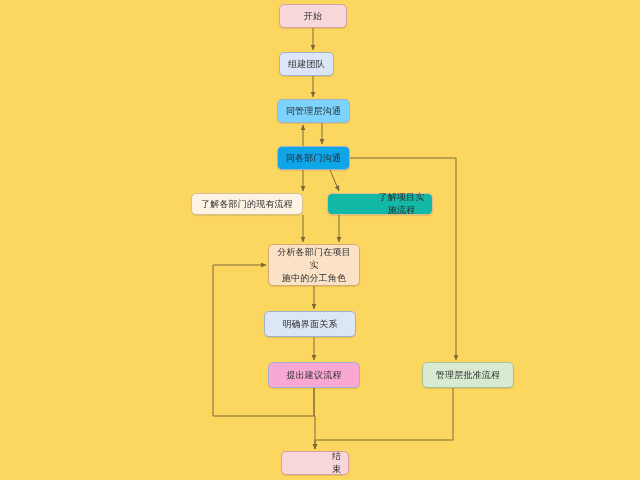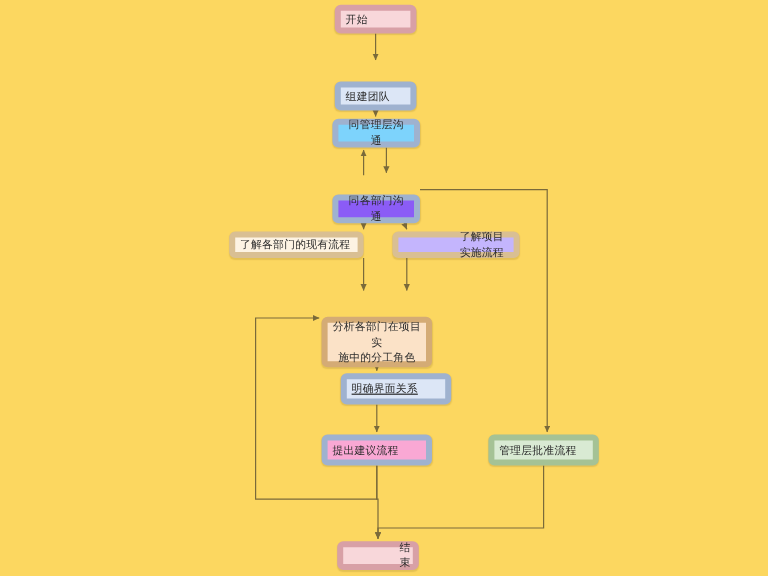--- a/index.html
+++ b/index.html
@@ -24,24 +24,24 @@
     left: 0;
     top: 0;
     width: 640px;
     height: 480px;
     pointer-events: none;
   }
   .node {
     position: absolute;
     box-sizing: border-box;
     border-radius: 5px;
-    border: 5px solid #f97316;
+    border: 1px solid #f97316;
     display: flex;
     align-items: center;
-    justify-content: flex-start;
+    justify-content: center;
     text-align: center;
     font-size: 9px;
     line-height: 13px;
     color: #2b2b2b;
     letter-spacing: 0.2px;
     box-shadow: 0 1px 1px rgba(120, 95, 30, 0.18);
     padding: 2px 4px;
     white-space: pre-line;
   }
   .node-terminator {
@@ -52,21 +52,20 @@
     background: #dce6f6;
     border-color: #9fb2cf;
   }
   .node-info {
     background: #fdf3e3;
     border-color: #d9bf93;
   }
   .node-analysis {
     background: #fbe2c7;
     border-color: #d4ab75;
-    margin-top: 20px;
   }
   .node-approval {
     background: #d9ead3;
     border-color: #a5c295;
   }
 </style>
 </head>
 <body style="background: rgb(252, 215, 96);">
 
 <div id="flow-canvas">
@@ -88,25 +87,25 @@
         <polyline points="314,286 314,309" fill="none" stroke="#7a6a3a" stroke-width="1" marker-end="url(#arrowhead)"></polyline>
         <polyline points="314,337 314,360" fill="none" stroke="#7a6a3a" stroke-width="1" marker-end="url(#arrowhead)"></polyline>
         <polyline points="314,388 314,416 213,416 213,265 266,265" fill="none" stroke="#7a6a3a" stroke-width="1" marker-end="url(#arrowhead)"></polyline>
         <polyline points="350,158 456,158 456,360" fill="none" stroke="#7a6a3a" stroke-width="1" marker-end="url(#arrowhead)"></polyline>
         <polyline points="314,388 314,416 315,416 315,440 315,449" fill="none" stroke="#7a6a3a" stroke-width="1" marker-end="url(#arrowhead)"></polyline>
         <polyline points="453,388 453,440 315,440 315,449" fill="none" stroke="#7a6a3a" stroke-width="1" marker-end="url(#arrowhead)"></polyline>
       </g>
   </svg>
   <div id="nodes-group">
       <div class="node node-terminator" style="left: 279px; top: 4px; width: 68px; height: 24px; background: rgb(248, 215, 218); border-color: rgb(216, 160, 166);"><span>开始</span></div>
-      <div class="node node-process" style="left: 279px; top: 52px; width: 68px; height: 24px; background: rgb(220, 230, 246); border-color: rgb(159, 178, 207); margin-top: 16px;"><span>组建团队</span></div>
+      <div class="node node-process" style="left: 279px; top: 52px; width: 55px; height: 24px; background: rgb(220, 230, 246); border-color: rgb(159, 178, 207);"><span>组建团队</span></div>
       <div class="node node-process" style="left: 277px; top: 99px; width: 73px; height: 24px; background: #7dd3fc; border-color: rgb(159, 178, 207);"><span>同管理层沟通</span></div>
-      <div class="node node-process" style="left: 277px; top: 162px; width: 73px; height: 24px; background: #8b5cf6; border-color: rgb(159, 178, 207);"><span>同各部门沟通</span></div>
+      <div class="node node-process" style="left: 277px; top: 146px; width: 73px; height: 24px; background: #0ea5e9; border-color: rgb(159, 178, 207);"><span>同各部门沟通</span></div>
       <div class="node node-info" style="left: 191px; top: 193px; width: 112px; height: 22px; background: rgb(253, 243, 227); border-color: rgb(217, 191, 147);"><span>了解各部门的现有流程</span></div>
-      <div class="node node-info" style="left: 327px; top: 193px; width: 106px; height: 22px; background: #c4b5fd; border-color: rgb(217, 191, 147); padding-left: 47px;"><span>了解项目实施流程</span></div>
+      <div class="node node-info" style="left: 327px; top: 193px; width: 106px; height: 22px; background: #14b8a6; border-color: rgb(217, 191, 147); padding-left: 47px;"><span>了解项目实施流程</span></div>
       <div class="node node-analysis" style="left: 268px; top: 244px; width: 92px; height: 42px; background: rgb(251, 226, 199); border-color: rgb(212, 171, 117);"><span>分析各部门在项目实
 施中的分工角色</span></div>
-      <div class="node node-process" style="left: 284px; top: 311px; width: 92px; height: 26px; background: rgb(220, 230, 246); border-color: rgb(159, 178, 207); text-decoration: underline;"><span>明确界面关系</span></div>
+      <div class="node node-process" style="left: 264px; top: 311px; width: 92px; height: 26px; background: rgb(220, 230, 246); border-color: rgb(159, 178, 207);"><span>明确界面关系</span></div>
       <div class="node node-process" style="left: 268px; top: 362px; width: 92px; height: 26px; background: #f9a8d4; border-color: rgb(159, 178, 207);"><span>提出建议流程</span></div>
-      <div class="node node-approval" style="left: 407px; top: 362px; width: 92px; height: 26px; background: rgb(217, 234, 211); border-color: rgb(165, 194, 149);"><span>管理层批准流程</span></div>
+      <div class="node node-approval" style="left: 422px; top: 362px; width: 92px; height: 26px; background: rgb(217, 234, 211); border-color: rgb(165, 194, 149);"><span>管理层批准流程</span></div>
       <div class="node node-terminator" style="left: 281px; top: 451px; width: 68px; height: 24px; background: rgb(248, 215, 218); border-color: rgb(216, 160, 166); padding-left: 47px;"><span>结束</span></div>
     </div>
 </div>
 
 </body></html>

